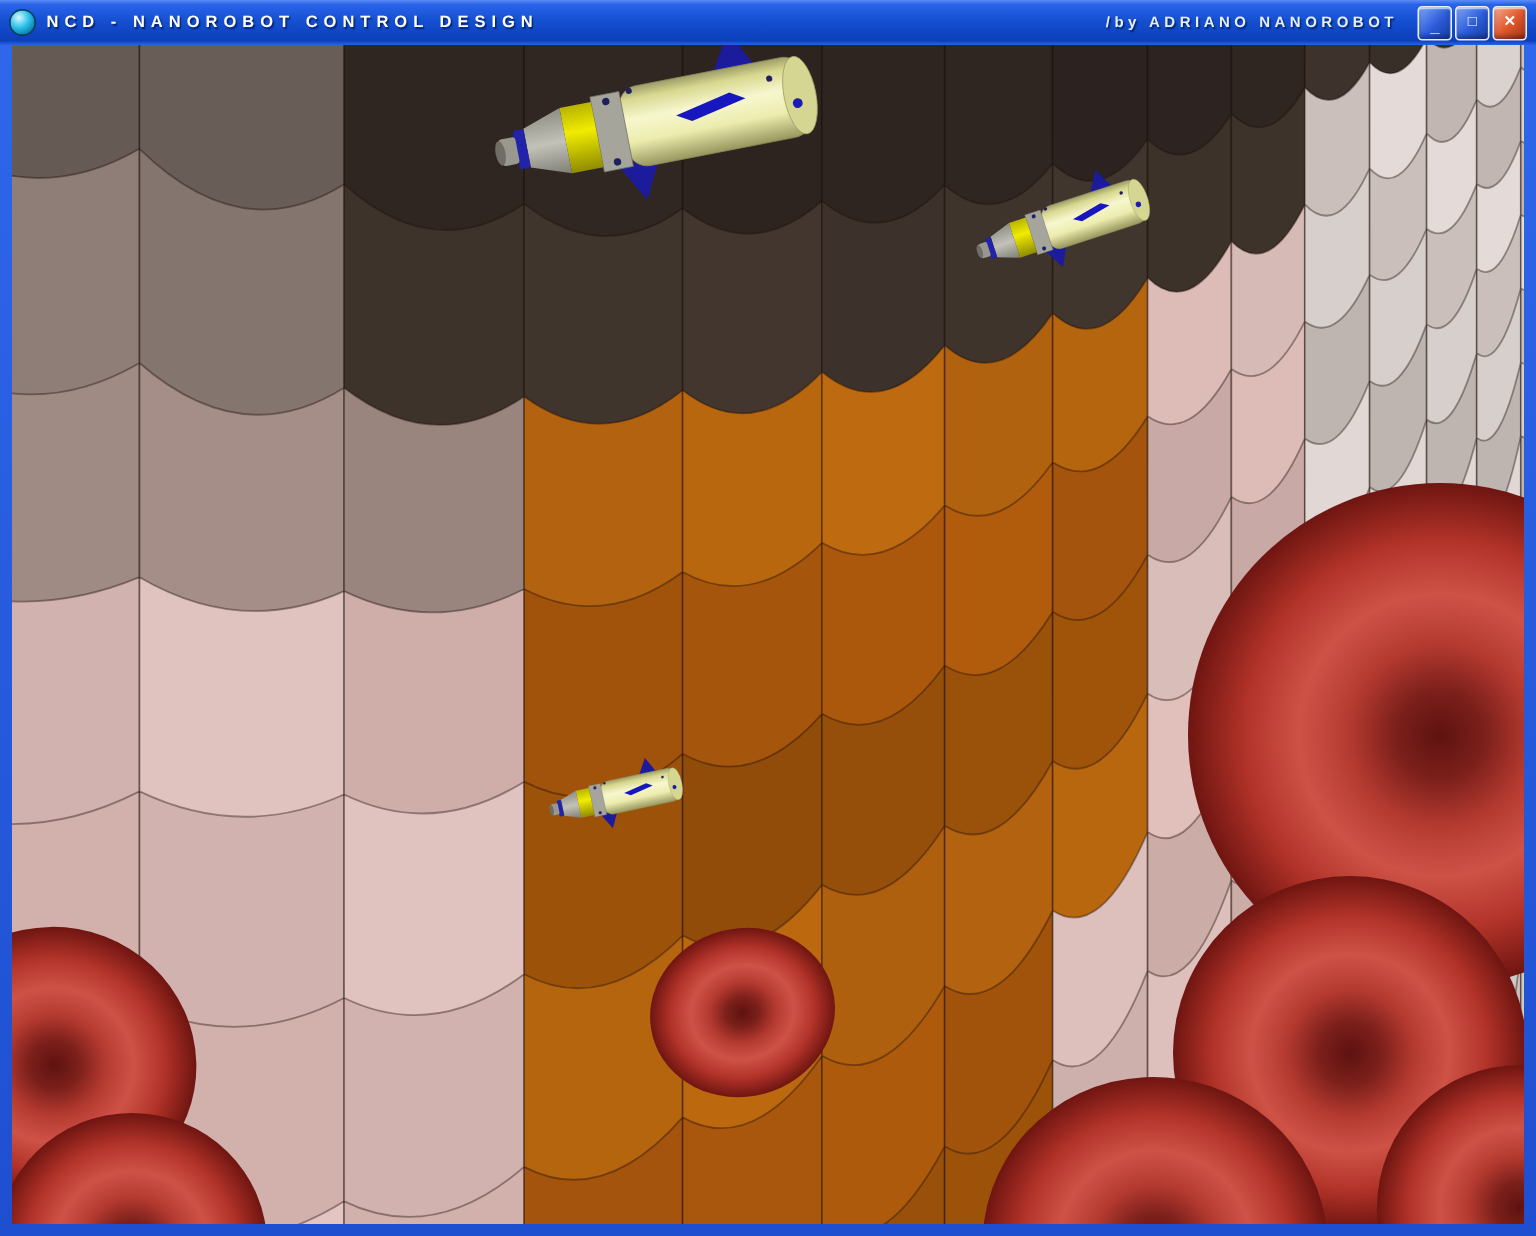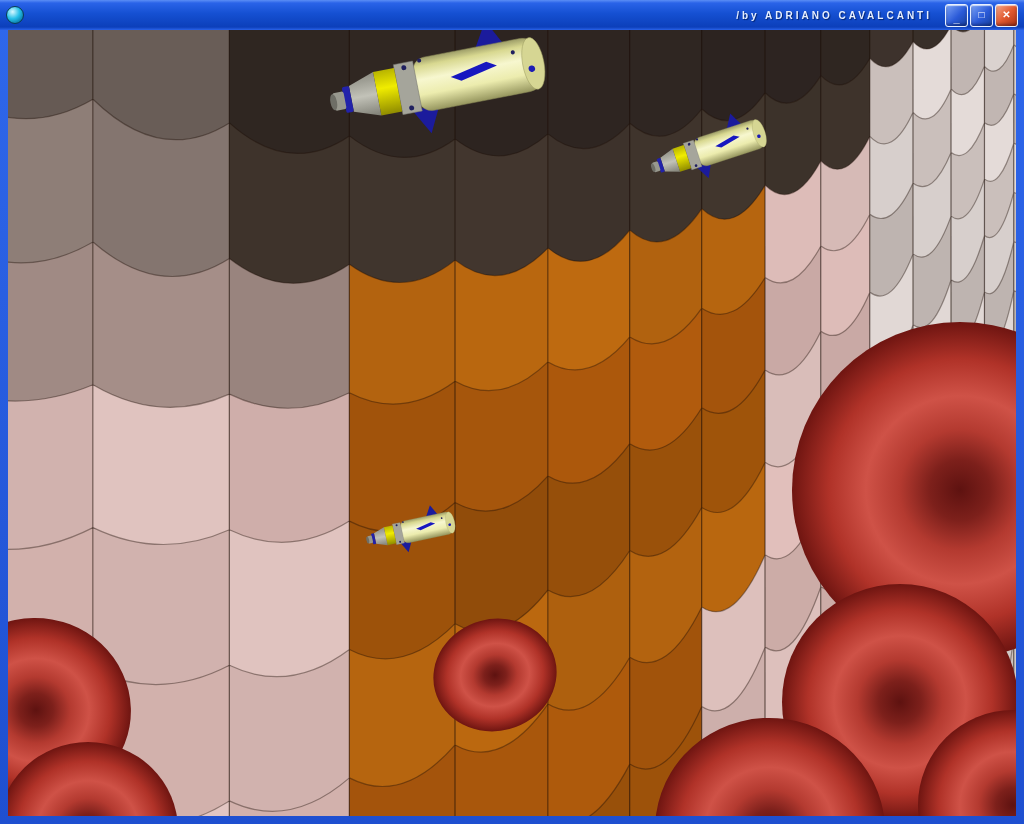--- a/index.html
+++ b/index.html
@@ -43,21 +43,22 @@
   }
   .viewport svg{display:block;}
 </style>
 </head>
 <body>
 
 <div class="window">
 
   <div class="titlebar">
     <div class="app-icon"></div>
-    <div class="title-by">/by ADRIANO CAVALCANTI</div>
+    <div class="title-text">NCD  -  NANOROBOT CONTROL DESIGN</div>
+    <div class="title-by">/by ADRIANO NANOROBOT</div>
     <div class="win-btns">
       <div class="win-btn btn-blue">
           <span class="btn-min-glyph">_</span>
         </div>
       <div class="win-btn btn-blue">
           <span>□</span>
         </div>
       <div class="win-btn btn-close">
           <span>✕</span>
         </div>

